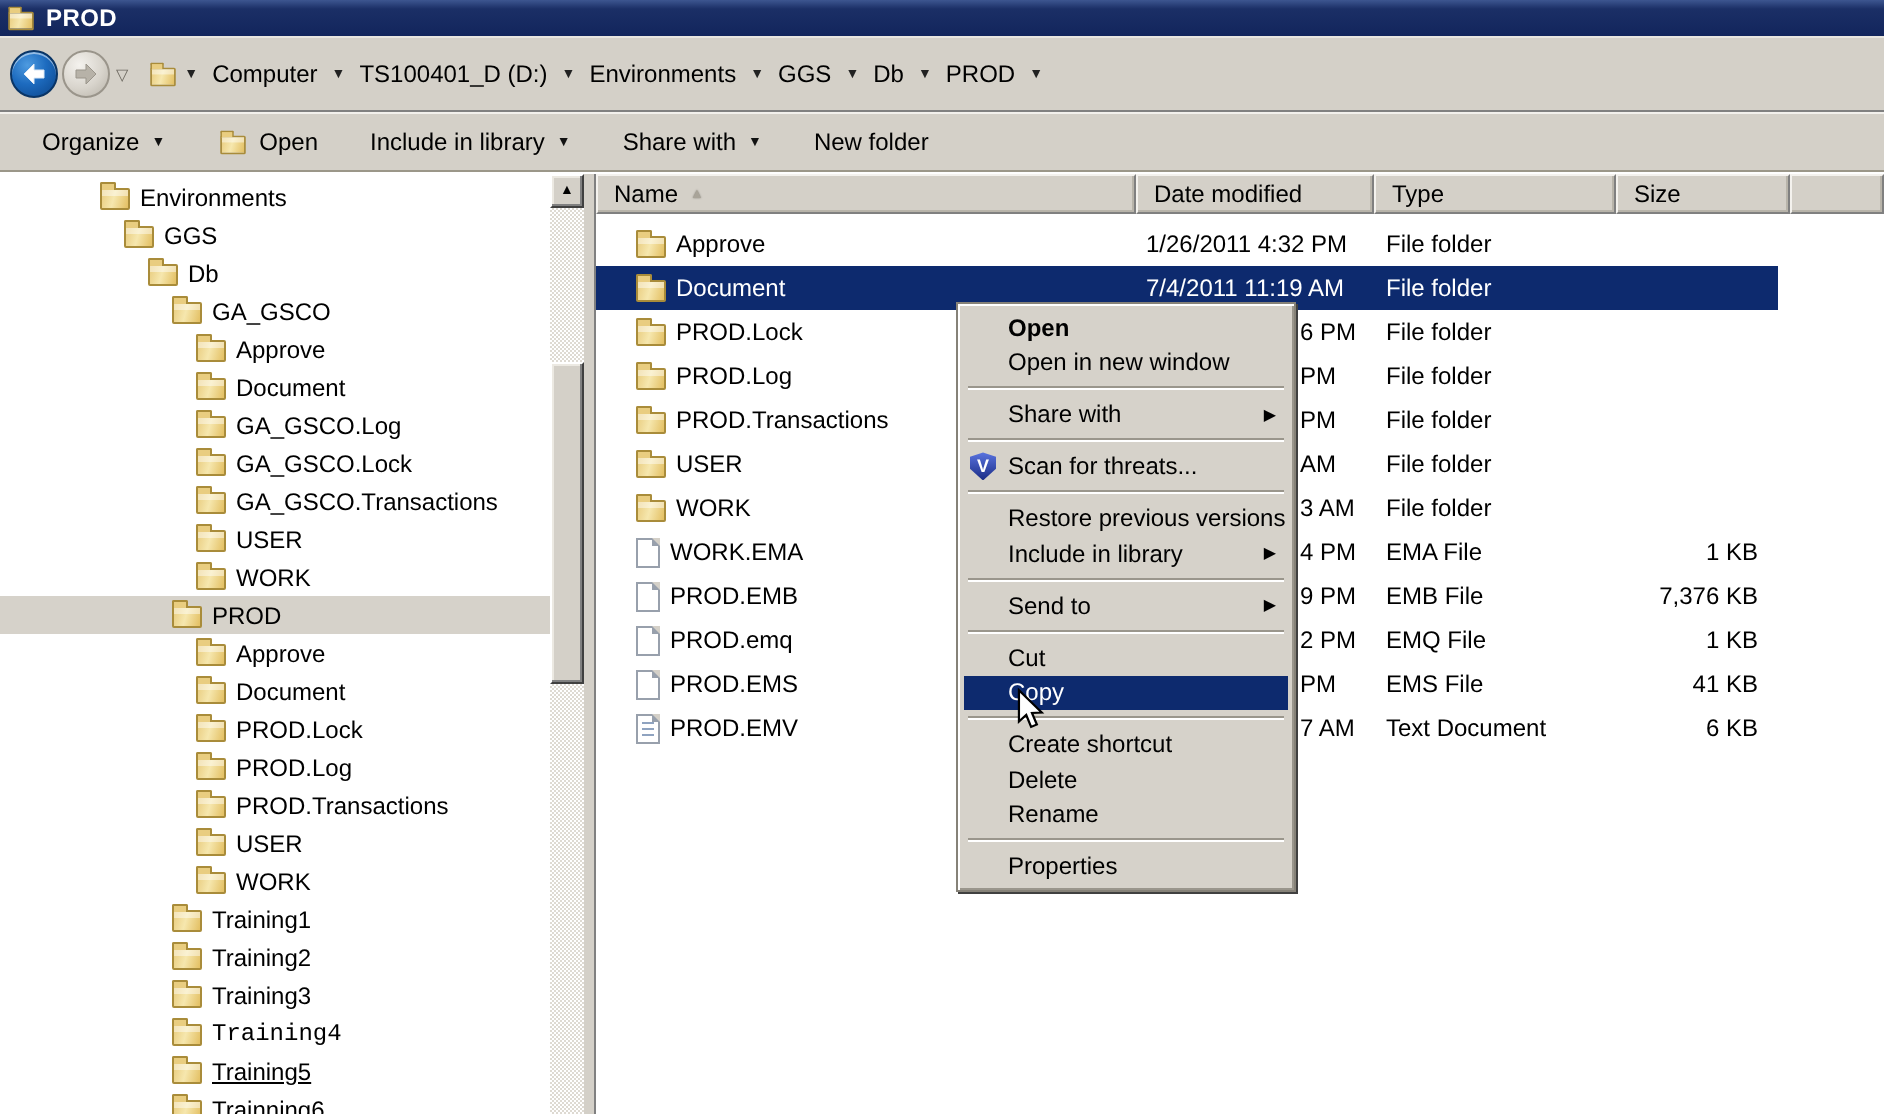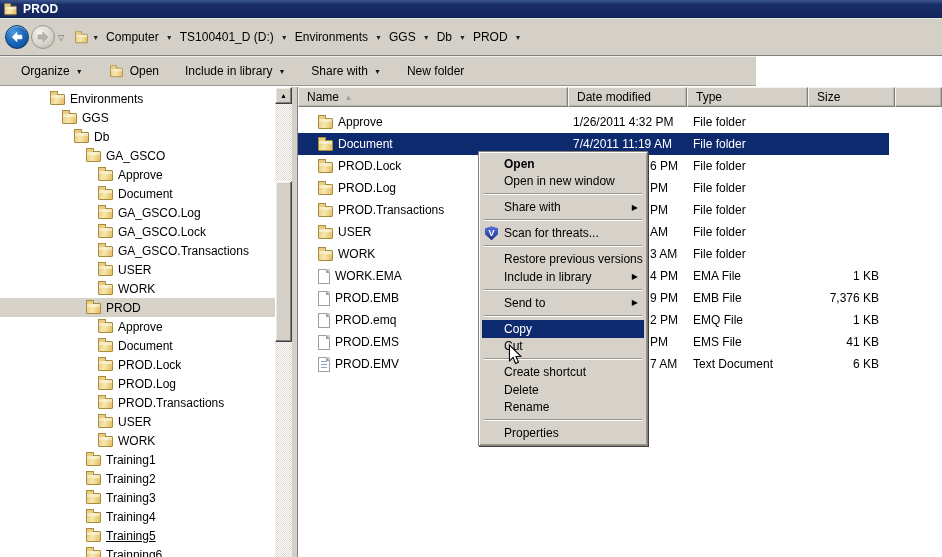--- a/index.html
+++ b/index.html
@@ -21,21 +21,21 @@
     border:1px solid #0a3independent66; border:1px solid #0a3566; box-shadow:inset 0 1px 0 rgba(255,255,255,.5); }
   .nav-btn.fwd { background:radial-gradient(circle at 35% 30%, #f4f2ee 0%, #d8d4cc 55%, #b7b2a8 100%);
     border:1px solid #9a958b; margin-left:2px; }
   .nav-btn svg { display:block; }
   .recent-chevron { font-size:8px; color:#6e6a62; margin-left:3px; flex:none; }
   .breadcrumb { display:flex; align-items:center; margin-left:10px; white-space:nowrap; }
   .crumb { padding:2px 4px; cursor:default; }
   .crumb-sep { font-size:7px; color:#222; padding:0 3px; }
 
   
-  .toolbar { position:absolute; left:0; top:56px; width:756px; height:30px; background:#d4d0c8;
+  .toolbar { position:absolute; left:0; top:56px; width:942px; height:30px; background:#d4d0c8;
     border-top:1px solid #f2f0ec; border-bottom:1px solid #9b9789; display:flex; align-items:center; padding-left:12px; }
   .tb-item { display:flex; align-items:center; padding:3px 9px; margin-right:8px; }
   .tb-item .tb-arrow { font-size:7px; margin-left:6px; color:#111; }
 
   
   .main { position:absolute; left:0; top:86px; width:942px; height:471px; background:#fff; border-top:1px solid #fff; }
   .tree-pane { position:absolute; left:0; top:0; width:275px; height:471px; background:#fff; overflow:hidden; padding-top:2px; }
   .tree-row { height:19px; display:flex; align-items:center; white-space:nowrap; }
   .tree-row .lbl { margin-left:5px; }
   .tree-row.selected { background:#d6d2ca; }
@@ -245,21 +245,21 @@
           <span class="lbl">Training1</span>
         </div>
         <div class="tree-row" style="padding-left: 86px;">
           <span class="icon-folder"></span>
           <span class="lbl">Training2</span>
         </div>
         <div class="tree-row" style="padding-left: 86px;">
           <span class="icon-folder"></span>
           <span class="lbl">Training3</span>
         </div>
-        <div class="tree-row" style="padding-left: 86px;">
+        <div class="tree-row" style="padding-left: 86px; font-family: Liberation Mono, monospace;">
           <span class="icon-folder"></span>
           <span class="lbl">Training4</span>
         </div>
         <div class="tree-row" style="padding-left: 86px; text-decoration: underline;">
           <span class="icon-folder"></span>
           <span class="lbl">Training5</span>
         </div>
         <div class="tree-row" style="padding-left: 86px;">
           <span class="icon-folder"></span>
           <span class="lbl">Trainning6</span>
@@ -434,27 +434,27 @@
         <span class="m-lbl">Include in library</span>
         <span class="sub-arrow">▶</span>
       </div>
       <div class="menu-sep"></div>
       <div class="menu-item">
         <span class="gutter"></span>
         <span class="m-lbl">Send to</span>
         <span class="sub-arrow">▶</span>
       </div>
       <div class="menu-sep"></div>
+      <div class="menu-item">
+        <span class="gutter"></span>
+        <span class="m-lbl">Cut</span>
+      </div>
       <div class="menu-item highlighted">
         <span class="gutter"></span>
         <span class="m-lbl">Copy</span>
-      </div>
-      <div class="menu-item">
-        <span class="gutter"></span>
-        <span class="m-lbl">Cut</span>
       </div>
       <div class="menu-sep"></div>
       <div class="menu-item">
         <span class="gutter"></span>
         <span class="m-lbl">Create shortcut</span>
       </div>
       <div class="menu-item">
         <span class="gutter"></span>
         <span class="m-lbl">Delete</span>
       </div>

